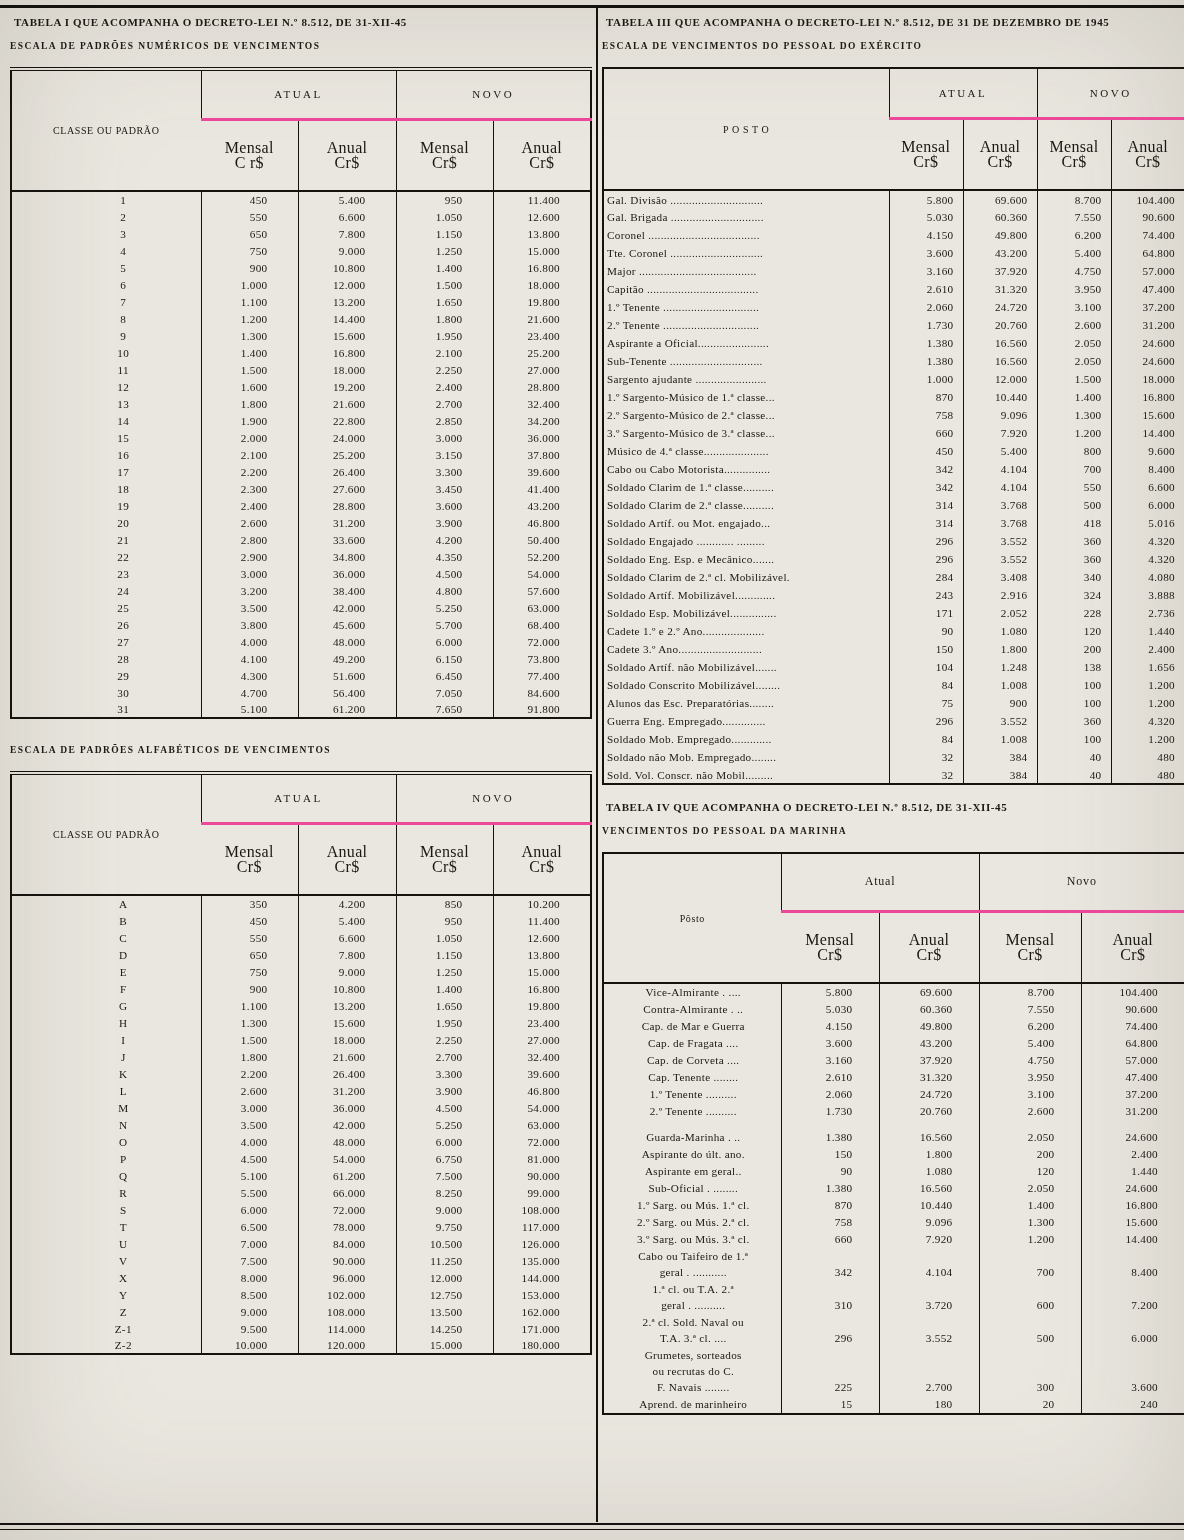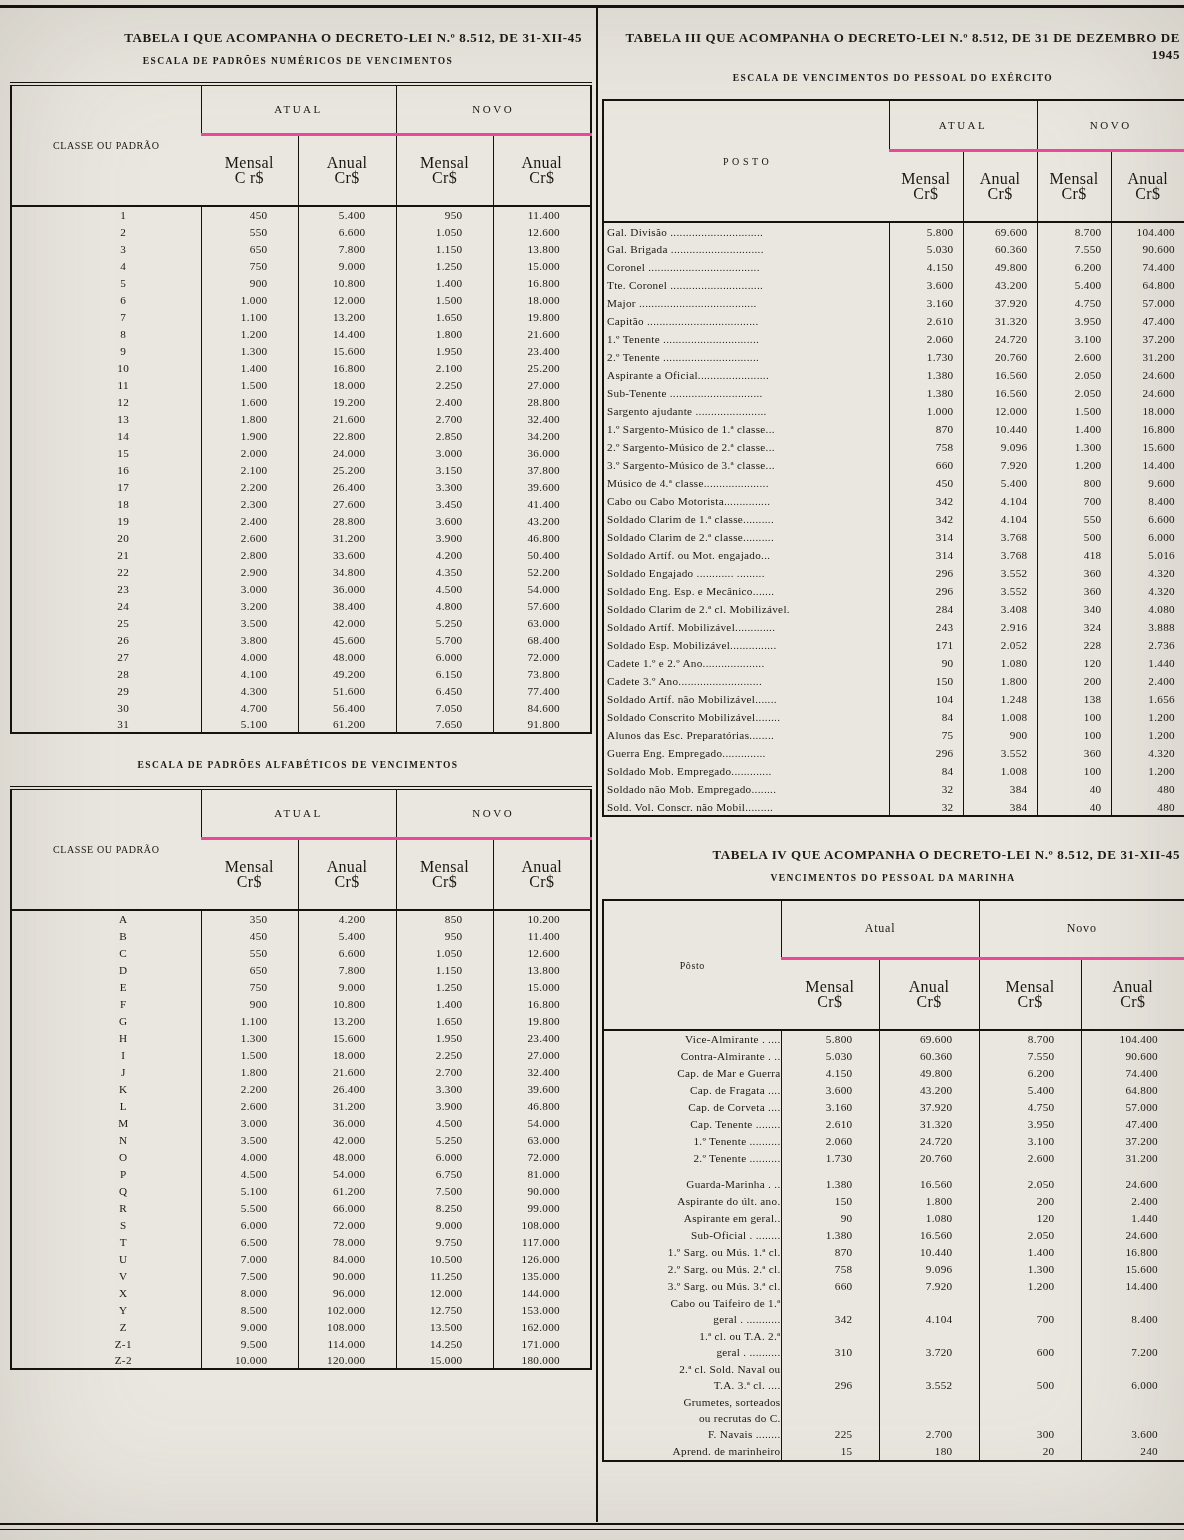--- a/index.html
+++ b/index.html
@@ -18,25 +18,25 @@
   .rule-bottom-1 { position:absolute; bottom:15px; left:0; width:100%; height:2px; background:#14120e; }
   .rule-bottom-2 { position:absolute; bottom:10px; left:0; width:100%; height:1px; background:#14120e; }
   .divider { position:absolute; top:8px; bottom:18px; left:596px; width:2px; background:#16130e; }
 
   .cols { display:flex; padding-top:14px; }
   .col { width:592px; }
   .col-left  { padding: 0 6px 0 10px; }
   .col-right { padding: 0 0 0 10px; }
 
   .tbl-title {
-    text-align:right; font-size:13px; font-weight:bold;
-    letter-spacing:.6px; line-height:17px; margin: 15px 4px 10px;
+    text-align:left; font-size:11px; font-weight:bold;
+    letter-spacing:.6px; line-height:17px; margin: 0 4px 10px;
   }
   .tbl-subtitle {
-    text-align:center; font-size:9.5px; font-weight:bold;
+    font-size:9.5px; font-weight:bold;
     letter-spacing:1.4px; margin-bottom:16px;
   }
 
   table.grid {
     border-collapse: collapse; table-layout: fixed; width:100%;
     font-size:11.2px; letter-spacing:.3px; color:#1b1812;
   }
   table.grid th, table.grid td { border-left:1px solid #16130e; vertical-align:middle; }
   table.grid th:first-child, table.grid td:first-child { border-left:none; }
 
@@ -51,21 +51,21 @@
   .grid th.sub  { height:72px; border-bottom:2px solid #16130e; white-space:pre-line; line-height:15px; font-size:16px; }
   .grid th.stub { border-bottom:2px solid #16130e; }
 
   
   .grid tbody td { height:17px; line-height:16px; }
   .t-posto tbody td { height:18px; }
   .t-classe tbody td:first-child { text-align:center; padding-left:34px; }
   .t-classe tbody td + td { text-align:right; padding-right:30px; }
   .t-posto tbody td:first-child { text-align:left; padding-left:3px; white-space:nowrap; overflow:hidden; }
   .t-posto tbody td + td { text-align:right; padding-right:9px; }
-  .t-marinha tbody td:first-child { text-align:right; padding-left:2px; white-space:pre-line; line-height:16px; }
+  .t-marinha tbody td:first-child { text-align:center; padding-left:2px; white-space:pre-line; line-height:16px; }
   .t-marinha tbody td { vertical-align:bottom; padding-bottom:1px; }
   .t-marinha tbody td + td { text-align:right; padding-right:26px; }
   .grid tbody tr.gap-row td { height:9px; }
 
   .t-classe tbody { border-top:1px solid transparent; }
   .spacer-26 { height:26px; }
   .spacer-14 { height:14px; }
 </style>
 </head>
 <body>

